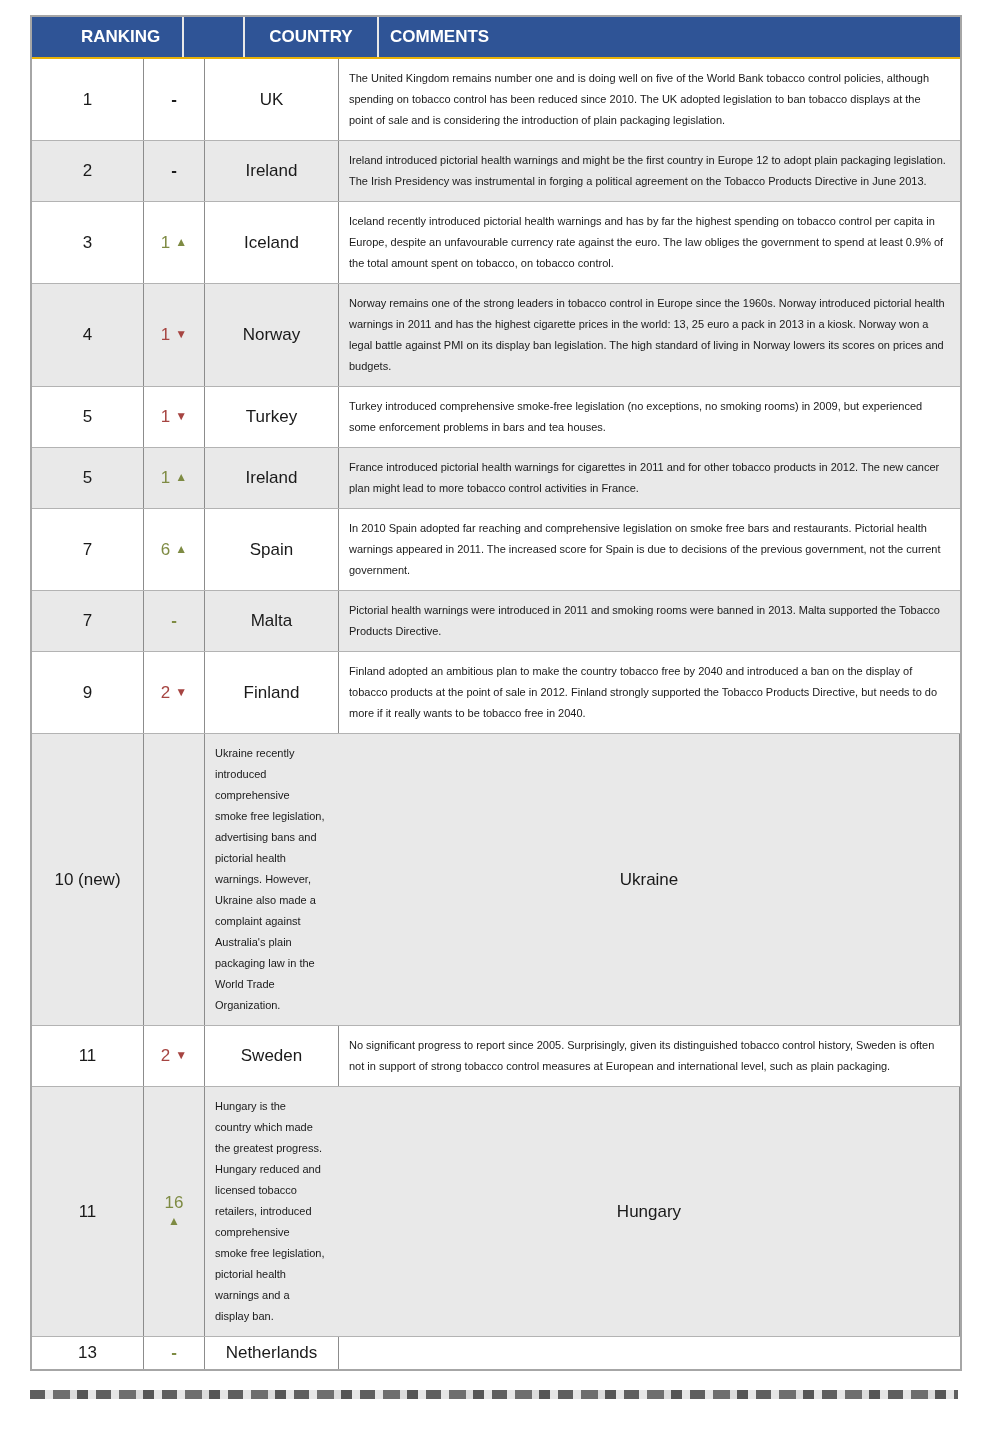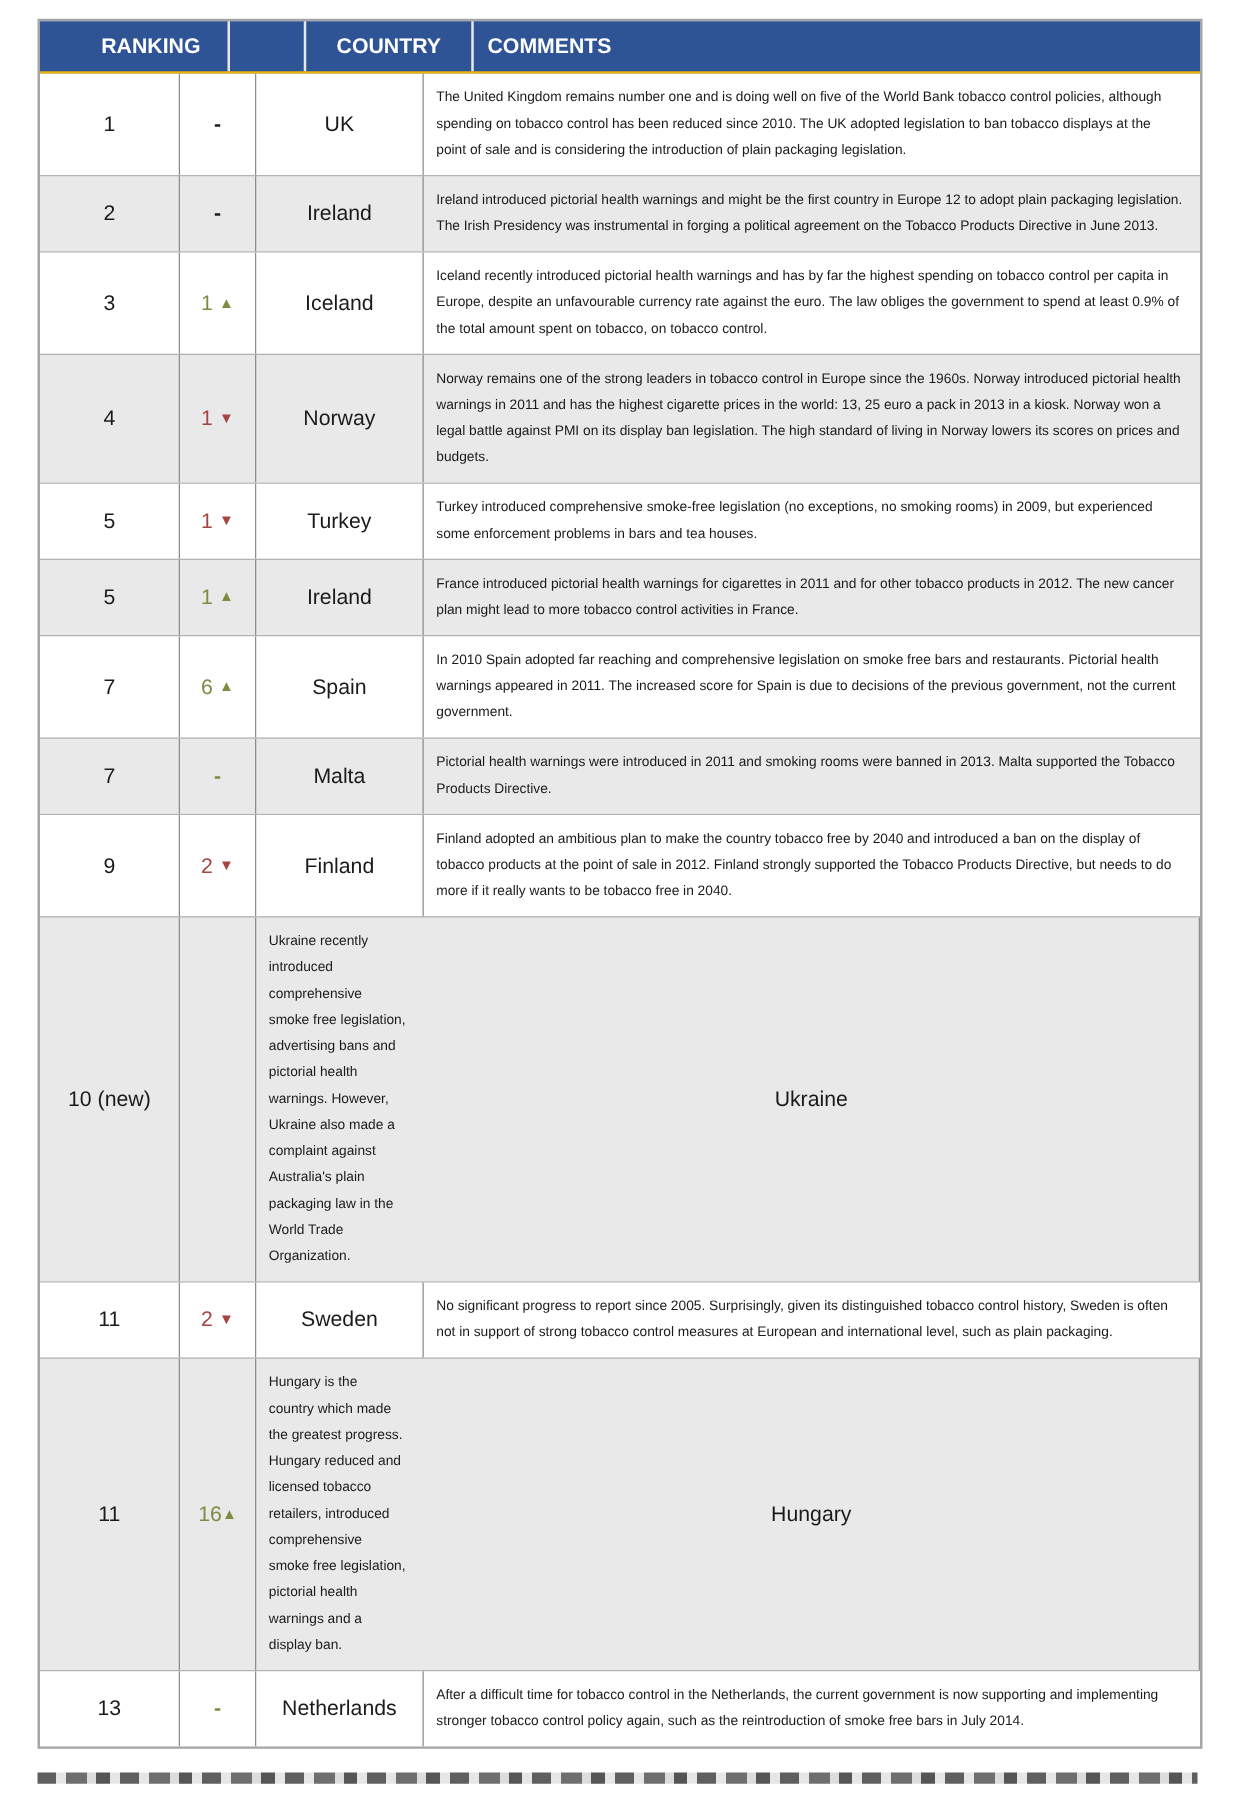--- a/index.html
+++ b/index.html
@@ -55,21 +55,21 @@
     display: block; text-align: left;
     font-size: 11px; line-height: 21px;
     padding: 9px 14px 9px 10px;
   }
   .c-move .move-num { font-weight: normal; }
   .c-move .arrow { font-size: 12px; margin-left: 5px; position: relative; top: -1px; }
   .c-move.up .move-num, .c-move.up .arrow { color: var(--up, #7E8B43); }
   .c-move.down .move-num, .c-move.down .arrow { color: var(--down, #A64441); }
   .c-move.dash-dark .move-num { color: var(--dash-dark, #1c1c1c); font-weight: bold; }
   .c-move.dash-olive .move-num { color: var(--up, #7E8B43); font-weight: bold; }
-  .c-move.wrap { line-height: 19px; justify-content: center; }
+  .c-move.wrap { flex-direction: column; line-height: 19px; justify-content: center; }
   .c-move.wrap .arrow { margin-left: 0; top: 0; }
   .cutoff-strip {
     margin-top: 19px;
     width: 928px; height: 9px;
     background: repeating-linear-gradient(90deg,
       #5f5f5f 0 15px, #e6e6e6 15px 23px,
       #6e6e6e 23px 40px, #dcdcdc 40px 47px,
       #555 47px 58px, #e6e6e6 58px 66px);
   }
 </style>
@@ -270,21 +270,18 @@
     <div class="cell c-rank">
       <span>13</span>
     </div>
     <div class="cell c-move dash-olive">
       <span class="move-num">-</span>
 
     </div>
     <div class="cell c-country">
       <span>Netherlands</span>
     </div>
-    <div class="cell c-comments">
-      <span>After a difficult time for tobacco control in the Netherlands, the current government is now supporting and implementing stronger tobacco control policy again, such as the reintroduction of smoke free bars in July 2014.</span>
-    </div>
   </div>
       </div>
   </div>
 
   <div class="cutoff-strip"></div>
 </div>
 
 </body></html>

